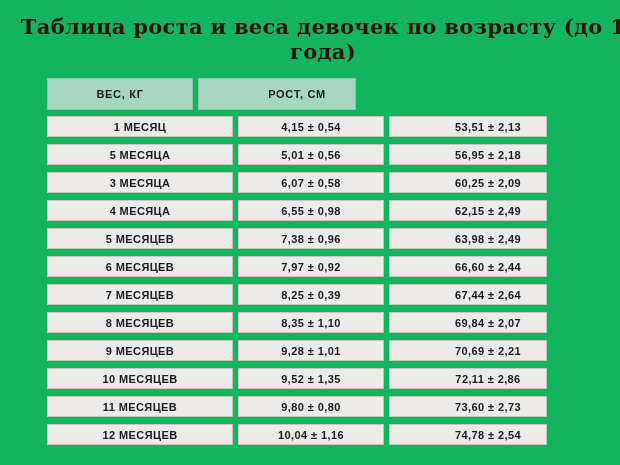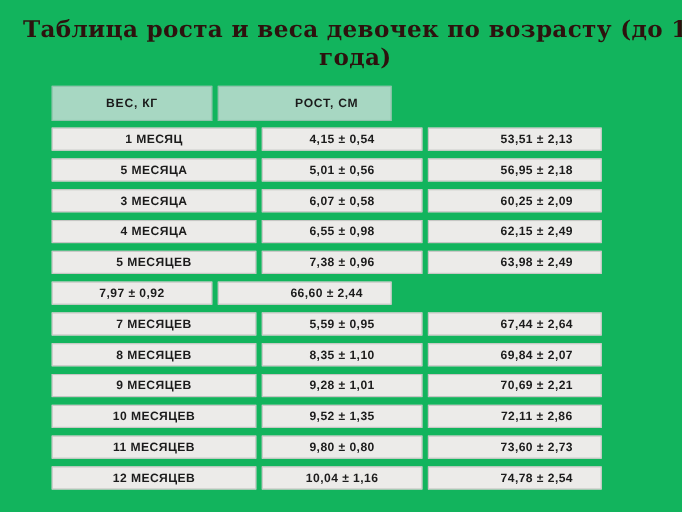--- a/index.html
+++ b/index.html
@@ -106,27 +106,28 @@
     <div class="cell data-cell col-height">62,15 ± 2,49</div>
   </div>
 
   <div class="row">
     <div class="cell data-cell col-age">5 МЕСЯЦЕВ</div>
     <div class="cell data-cell col-weight">7,38 ± 0,96</div>
     <div class="cell data-cell col-height">63,98 ± 2,49</div>
   </div>
 
   <div class="row">
+    <div class="cell data-cell col-age">6 МЕСЯЦЕВ</div>
     <div class="cell data-cell col-weight">7,97 ± 0,92</div>
     <div class="cell data-cell col-height">66,60 ± 2,44</div>
   </div>
 
   <div class="row">
     <div class="cell data-cell col-age">7 МЕСЯЦЕВ</div>
-    <div class="cell data-cell col-weight">5,59 ± 0,95</div>
+    <div class="cell data-cell col-weight">8,25 ± 0,39</div>
     <div class="cell data-cell col-height">67,44 ± 2,64</div>
   </div>
 
   <div class="row">
     <div class="cell data-cell col-age">8 МЕСЯЦЕВ</div>
     <div class="cell data-cell col-weight">8,35 ± 1,10</div>
     <div class="cell data-cell col-height">69,84 ± 2,07</div>
   </div>
 
   <div class="row">

